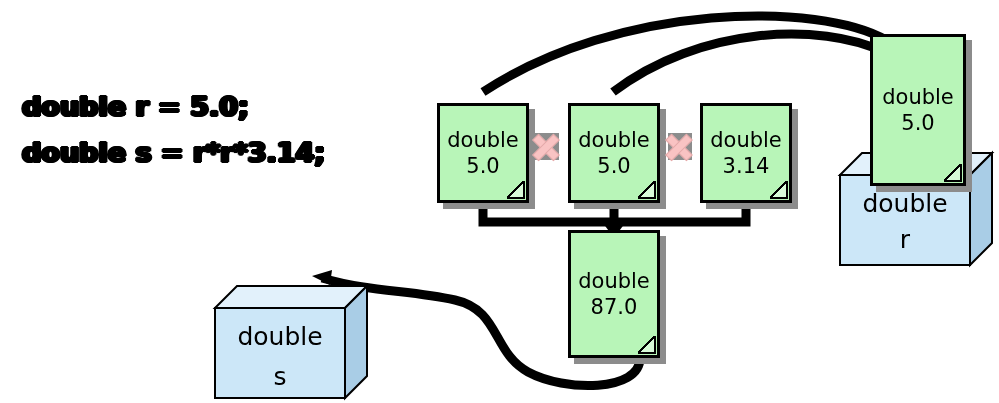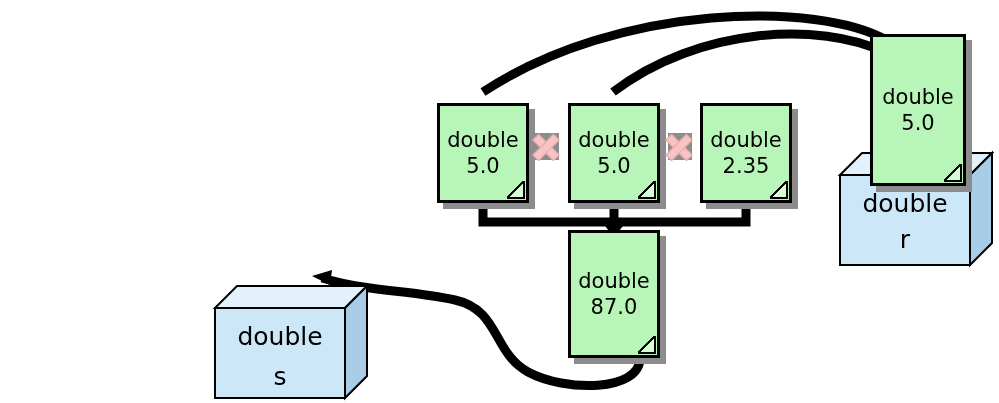--- a/index.html
+++ b/index.html
@@ -100,20 +100,22 @@
   .varbox{position:absolute;z-index:4;}
   .varbox svg{position:absolute;left:0;top:0;overflow:visible;}
   .varbox .label{position:absolute;text-align:center;color:#000;z-index:3;}
 </style>
 </head>
 <body>
 
 <div id="stage">
 
   <div class="code-block">
+    <div class="code-line">double r = 5.0;</div>
+    <div class="code-line">double s = r*r*3.14;</div>
   </div>
 
   <svg id="wires" viewBox="0 0 999 403" width="999" height="403">
 
     <path d="M 886,40 C 820,2 620,2 483,92" fill="none" stroke="#000" stroke-width="9" stroke-linecap="butt"></path>
 
     <path d="M 884,52 C 820,22 700,26 613,92" fill="none" stroke="#000" stroke-width="9" stroke-linecap="butt"></path>
 
     <path d="M 483,205 L 483,222 L 614,222" fill="none" stroke="#000" stroke-width="9"></path>
     <path d="M 746,205 L 746,222 L 614,222" fill="none" stroke="#000" stroke-width="9"></path>
@@ -161,21 +163,21 @@
   </div>
 
   <div class="op" style="left:664px;top:131px;">
     <span class="shadow"></span>
     <span class="x1"></span>
     <span class="x2"></span>
   </div>
 
   <div class="note" style="left:700px;top:103px;width:92px;height:100px;">
     <span class="t">double</span>
-    <span class="t">2.35</span>
+    <span class="t">3.14</span>
     <span class="fold"></span>
   </div>
 
   <div class="note" style="left:568px;top:230px;width:92px;height:128px;">
     <span class="t">double</span>
     <span class="t">87.0</span>
     <span class="fold"></span>
   </div>
 
   <div class="varbox" style="left:215px;top:283px;width:152px;height:118px;">

